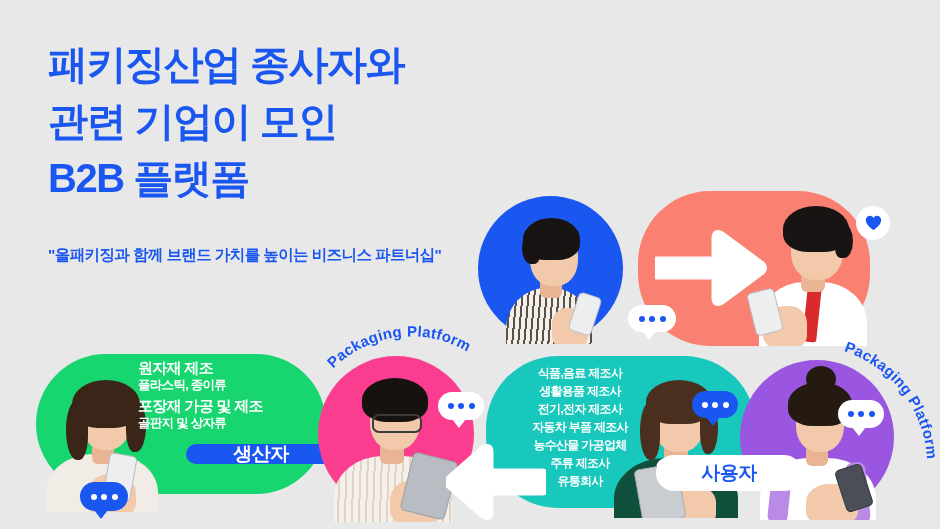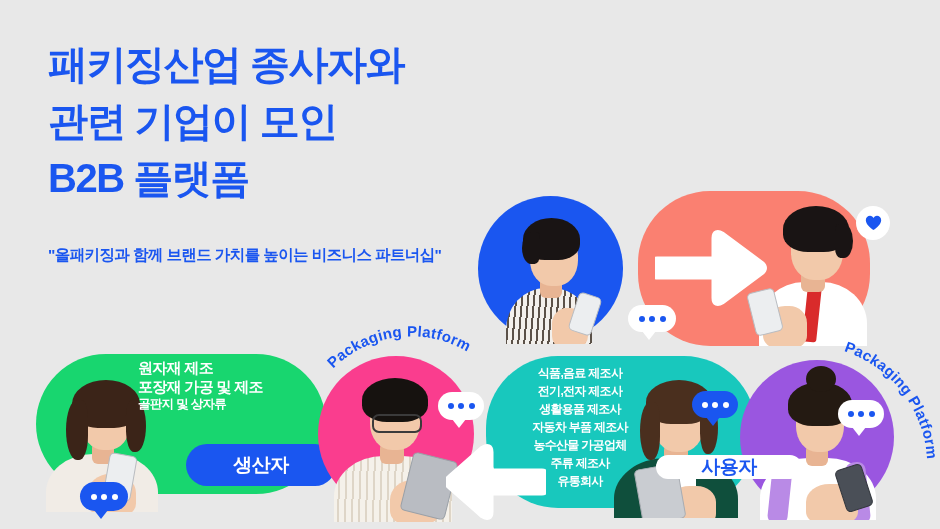--- a/index.html
+++ b/index.html
@@ -163,25 +163,26 @@
     <div class="ph-head" style="left:38px;top:30px;width:48px;height:58px;"></div>
     <div class="ph-hair" style="left:28px;top:18px;width:68px;height:48px;background:#3b2418;"></div>
     <div class="ph-hair2" style="left:22px;top:38px;width:22px;height:60px;border-radius:50% 30% 40% 50%;background:#3b2418;"></div>
     <div class="ph-hair2" style="left:82px;top:38px;width:20px;height:52px;border-radius:30% 50% 50% 40%;background:#3b2418;"></div>
     <div class="ph-arm" style="left:44px;top:112px;width:48px;height:42px;border-radius:45% 45% 30% 30%;"></div>
     <div class="ph-dev" style="left:62px;top:92px;width:26px;height:44px;transform:rotate(10deg);background:#eceef0;"></div>
   </div>
 
   <div class="card-text" style="left:138px;top:358px;width:180px;">
     <span class="bold">원자재 제조</span>
+    <span class="reg">플라스틱, 종이류</span>
     <span class="bold">포장재 가공 및 제조</span>
     <span class="reg">골판지 및 상자류</span>
   </div>
 
-  <div class="pill pill-producer" style="left:186px;top:444px;width:150px;height:42px;">
+  <div class="pill pill-producer" style="left:186px;top:444px;width:150px;height:20px;">
     <span>생산자</span>
   </div>
 
   <div class="bubble blue" style="left:80px;top:482px;width:48px;height:29px;">
     <span class="dot"></span>
     <span class="dot"></span>
     <span class="dot"></span>
     <span class="tail"></span>
   </div>
 
@@ -216,22 +217,22 @@
   <div class="blob blob-rounded" style="left:486px;top:356px;width:270px;height:152px;background:#18c8bd;"></div>
 
   <div class="arrow" style="left:446px;top:436px;width:100px;height:90px;">
     <svg width="100" height="90" viewBox="0 0 100 90">
       <path d="M96 36 L44 36 L44 16 Q44 9 37 13 L4 42 Q-1 46 4 50 L37 79 Q44 83 44 76 L44 56 L96 56 Q99 56 99 52 L99 40 Q99 36 96 36 Z" fill="#ffffff" stroke="#ffffff" stroke-width="7" stroke-linejoin="round"></path>
     </svg>
   </div>
 
   <div class="list-text" style="left:500px;top:364px;width:160px;">
     <span>식품,음료 제조사</span>
+    <span>생활용품 제조사</span>
     <span>전기,전자 제조사</span>
-    <span>생활용품 제조사</span>
     <span>자동차 부품 제조사</span>
     <span>농수산물 가공업체</span>
     <span>주류 제조사</span>
     <span>유통회사</span>
   </div>
 
   <div class="photo" style="left:608px;top:362px;width:140px;height:156px;">
     <div class="ph-body" style="left:6px;top:96px;width:124px;height:70px;background:#0f4f3c;border-radius:42% 42% 6% 6%/58% 58% 6% 6%;"></div>
     <div style="position:absolute;left:48px;top:96px;width:40px;height:64px;background:#ffffff;border-radius:10px 10px 0 0;"></div>
     <div class="ph-neck" style="left:56px;top:82px;width:24px;height:22px;border-radius:6px;"></div>
@@ -264,17 +265,17 @@
     <div class="ph-dev" style="left:96px;top:104px;width:26px;height:42px;transform:rotate(-18deg);background:#4a4f57;border-color:#33373d;"></div>
   </div>
 
   <div class="bubble white" style="left:838px;top:400px;width:46px;height:28px;">
     <span class="dot"></span>
     <span class="dot"></span>
     <span class="dot"></span>
     <span class="tail"></span>
   </div>
 
-  <div class="pill pill-user" style="left:656px;top:455px;width:146px;height:24px;">
+  <div class="pill pill-user" style="left:656px;top:455px;width:146px;height:36px;">
     <span>사용자</span>
   </div>
 
 </div>
 
 </body></html>

